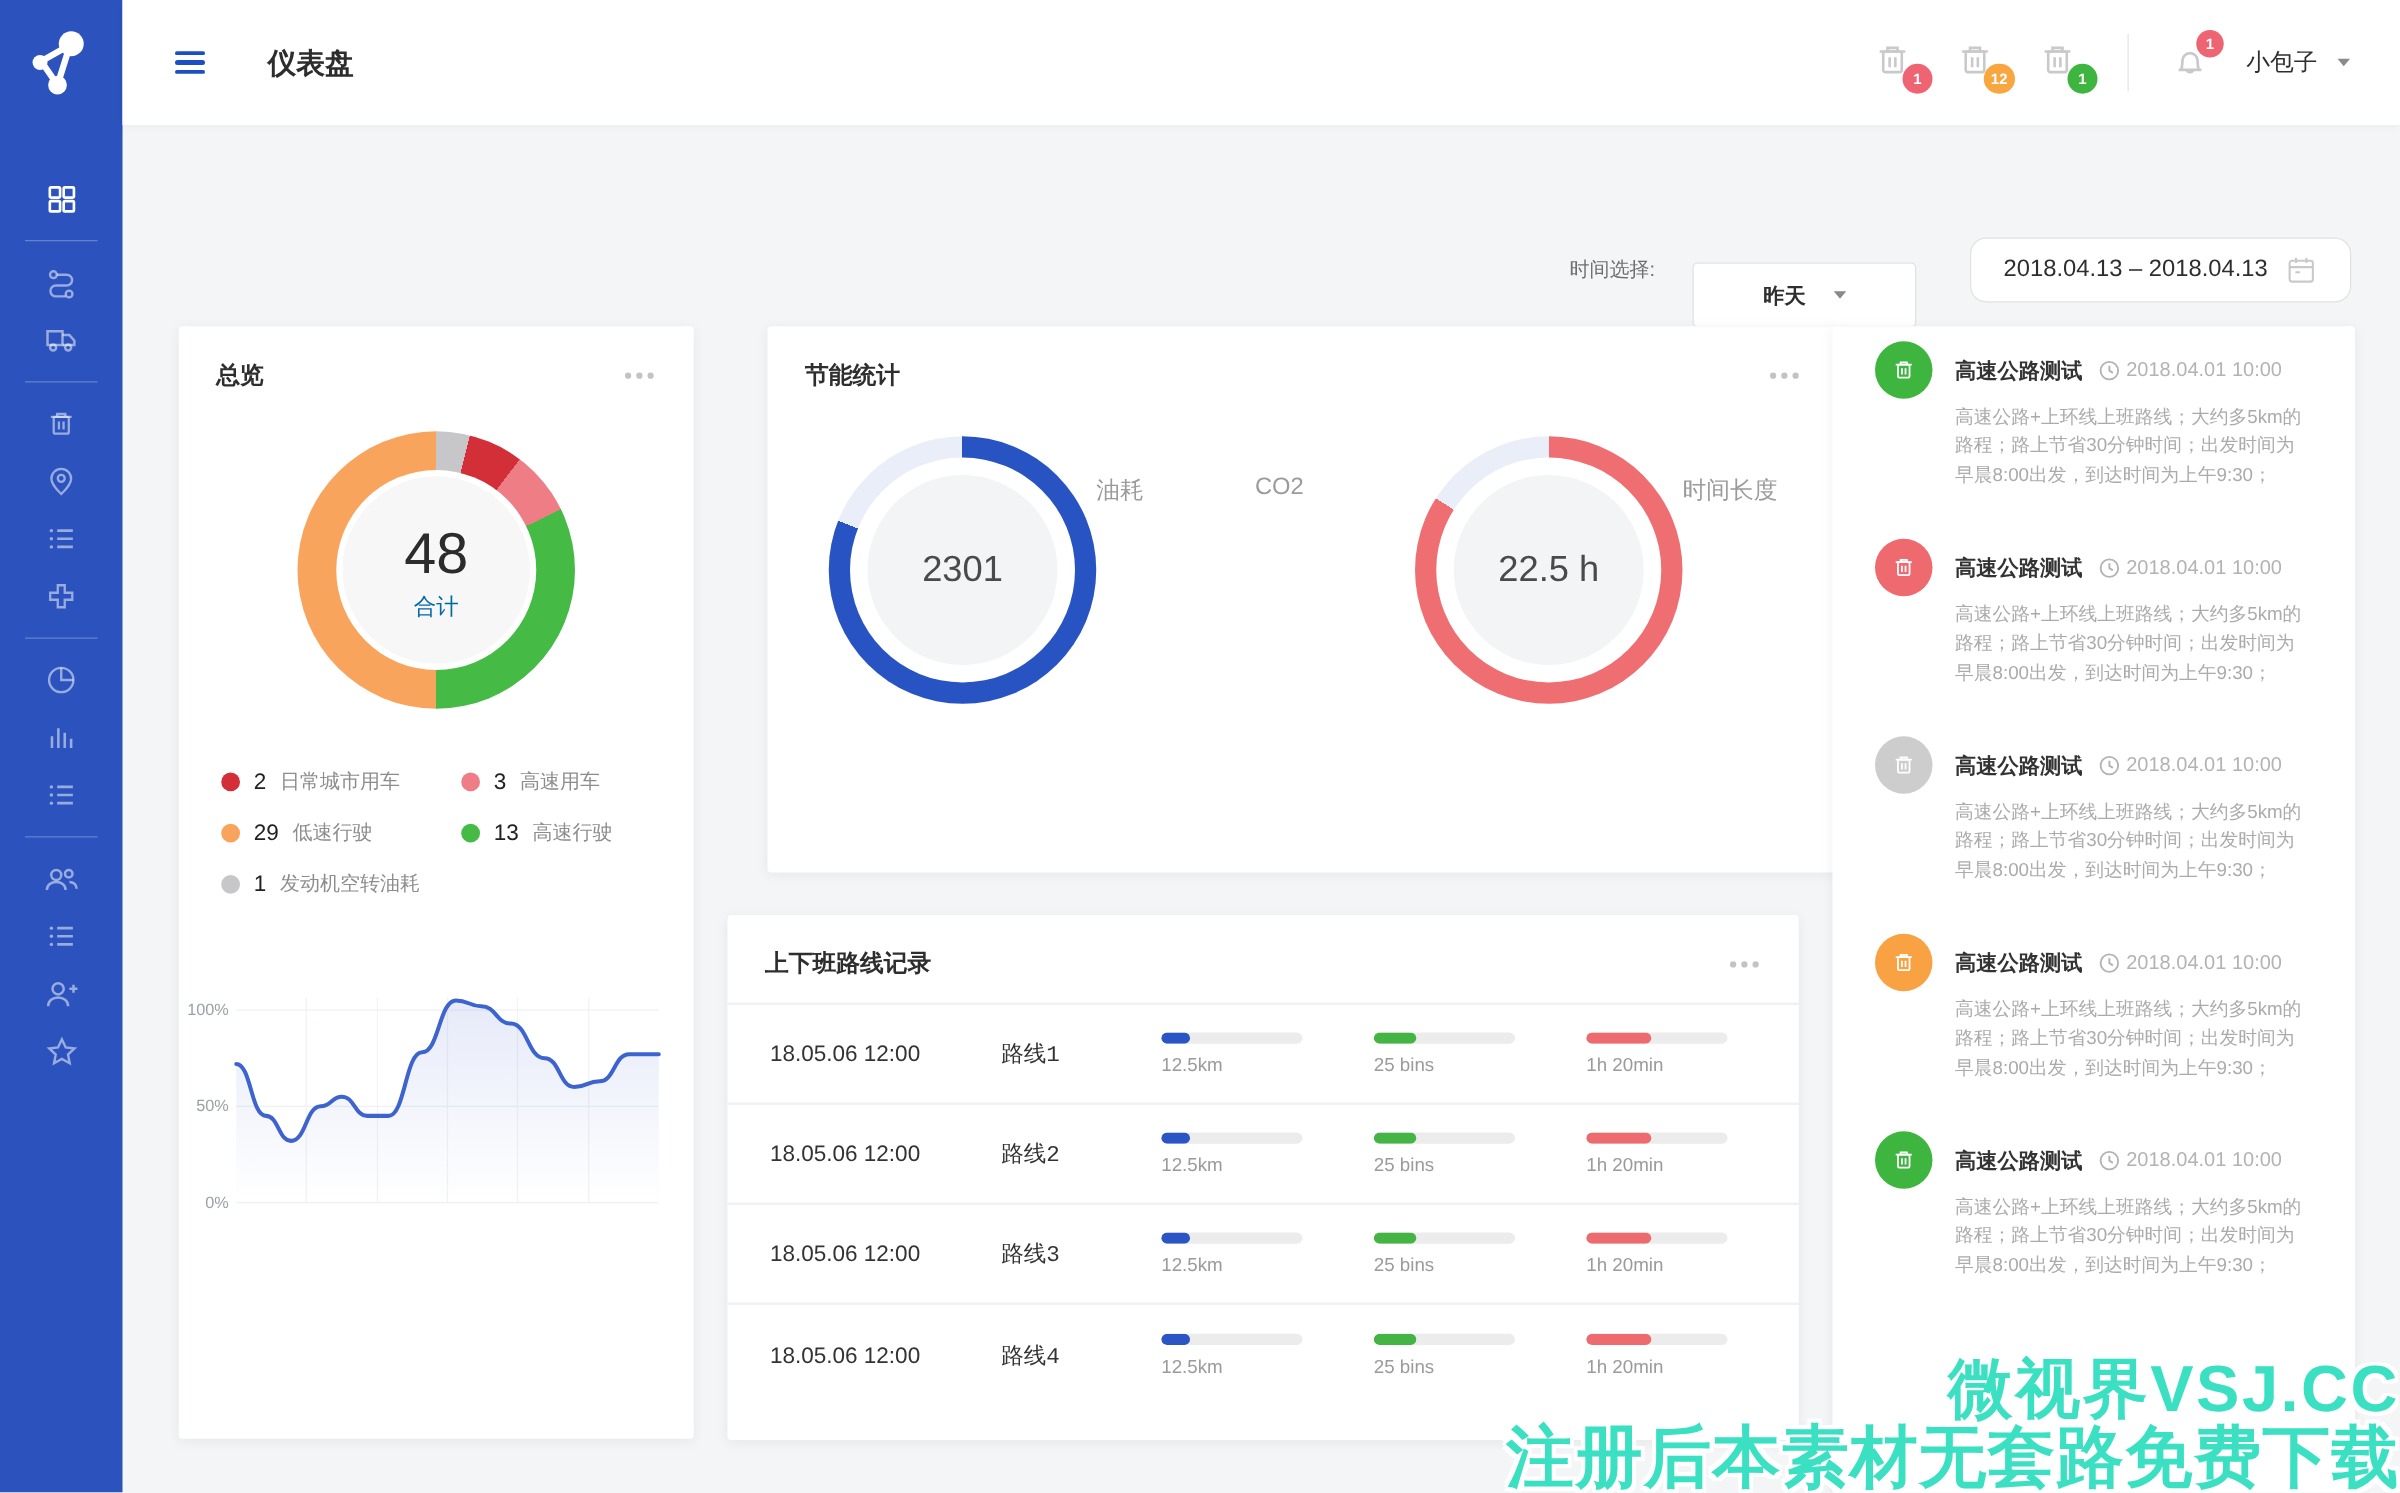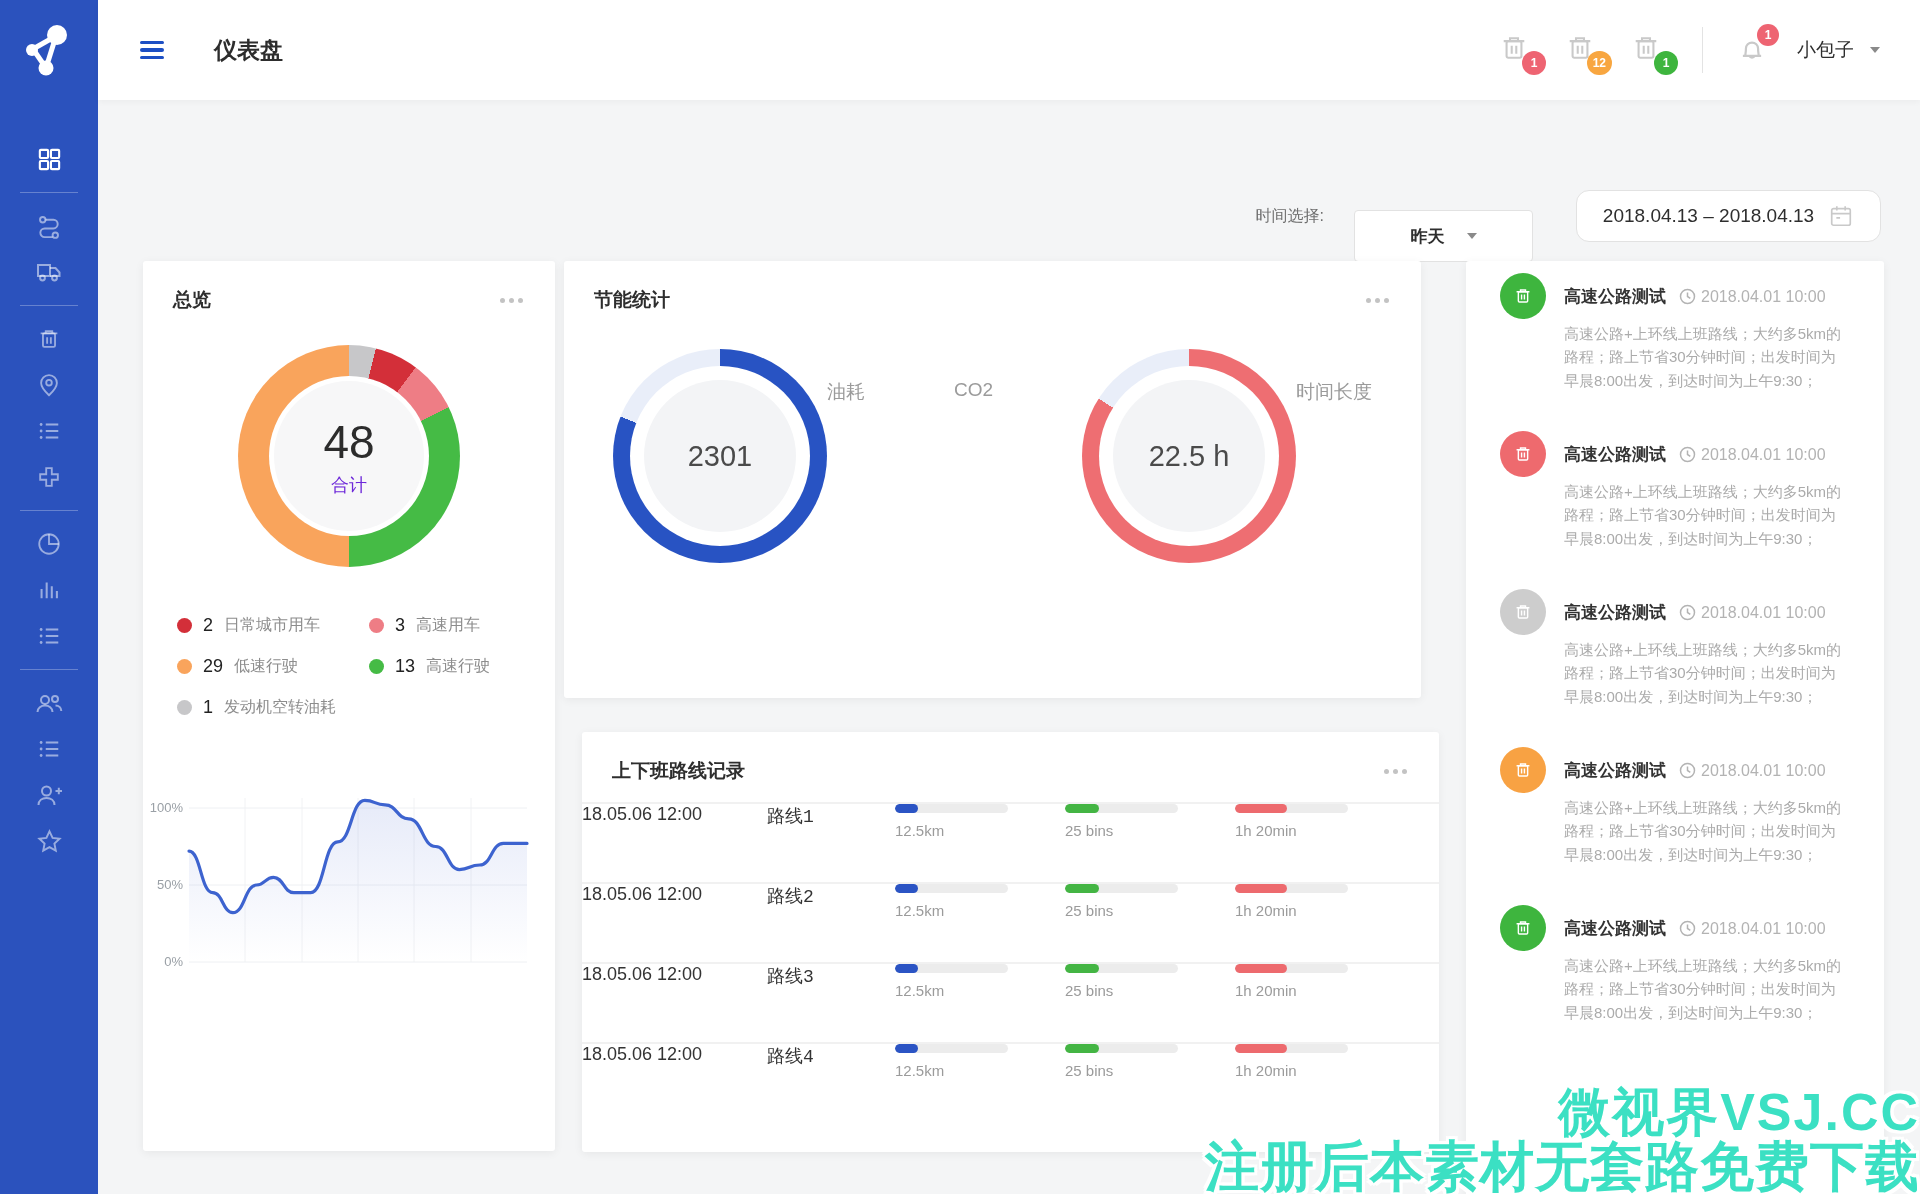--- a/index.html
+++ b/index.html
@@ -65,40 +65,40 @@
   .card-title { font-size:19px; font-weight:bold; color:#2e2e2e; }
   .dots { display:flex; gap:4px; cursor:pointer; padding:4px; }
   .dots i { width:5px; height:5px; border-radius:50%; background:#c3c3c3; }
   
   .card-overview { left:143px; top:261px; width:412px; height:890px; }
   .donut-wrap { position:relative; width:222px; height:222px; margin:14px auto 0; }
   .donut { width:222px; height:222px; border-radius:50%; }
   .donut-hole { position:absolute; left:31px; top:31px; width:160px; height:160px; border-radius:50%; background:#fff; display:flex; align-items:center; justify-content:center; }
   .donut-center { width:150px; height:150px; border-radius:50%; background:#f7f7f8; display:flex; flex-direction:column; align-items:center; justify-content:center; gap:4px; }
   .donut-total { font-size:46px; color:#2c2c2c; }
-  .donut-total-label { font-size:18px; color:#6d28d9; }
+  .donut-total-label { font-size:18px; color:#0369a1; }
   .legend { margin:48px 0 0 34px; display:grid; grid-template-columns:192px auto; row-gap:20px; }
   .legend-item { display:flex; align-items:center; gap:11px; }
   .legend-dot { width:15px; height:15px; border-radius:50%; flex:0 0 15px; }
   .legend-val { font-size:18px; color:#222; }
   .legend-label { font-size:16px; color:#8d8d8d; }
   .trend { margin-top:26px; }
   
-  .card-energy { left:564px; top:261px; width:857px; height:437px; }
+  .card-energy { left:614px; top:261px; width:857px; height:437px; }
   .rings { display:flex; justify-content:space-between; padding:18px 49px 0; }
   .ring-block { display:flex; flex-direction:row; }
   .ring { position:relative; width:214px; height:214px; border-radius:50%; }
   .ring-hole { position:absolute; left:17px; top:17px; width:180px; height:180px; border-radius:50%; background:#fff; display:flex; align-items:center; justify-content:center; }
   .ring-center { width:152px; height:152px; border-radius:50%; background:#f3f4f6; display:flex; align-items:center; justify-content:center; }
   .ring-value { font-size:29px; color:#4a4a4a; }
   .ring-label { margin-top:30px; font-size:19px; color:#9b9b9b; }
   
   .card-routes { left:582px; top:732px; width:857px; height:420px; }
   .route-rows { border-top:2px solid #f1f1f1; }
-  .route-row { height:80px; display:flex; border-bottom:2px solid #f1f1f1; }
+  .route-row { height:80px; display:flex; align-items:center; padding-left:34px; border-bottom:2px solid #f1f1f1; }
   .route-row:last-child { border-bottom:none; }
   .route-date { width:185px; font-size:18px; font-weight:500; color:#333; }
   .route-name { width:128px; font-size:18px; font-weight:500; color:#333;font-family:Liberation Mono, monospace; }
   .bar-group { width:113px; margin-right:57px; }
   .bar-track { width:113px; height:9px; border-radius:5px; background:#ececec; overflow:hidden; }
   .bar-fill { height:9px; border-radius:5px; }
   .bar-label { margin-top:9px; font-size:15px; color:#9b9b9b; }
   
   .card-logs { left:1466px; top:261px; width:418px; height:1210px; }
   .log-entries { padding:12px 34px 0 34px; }

